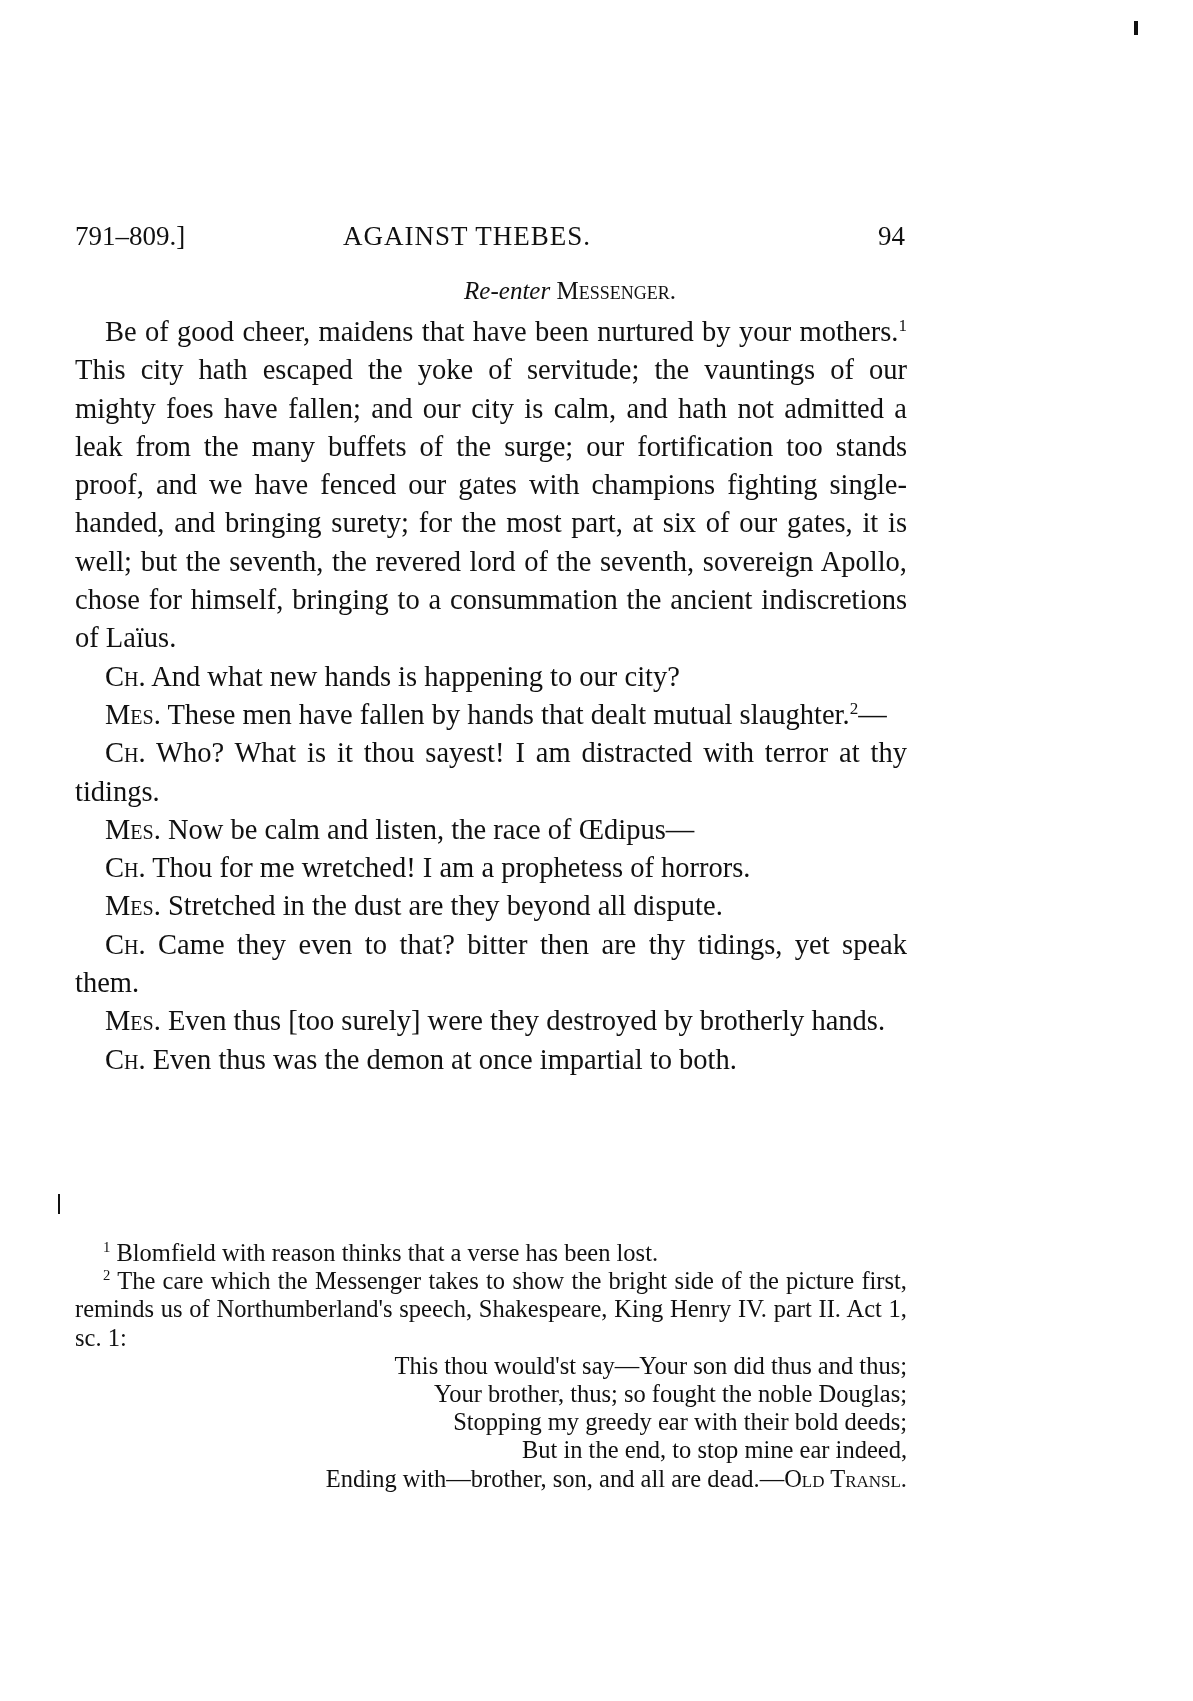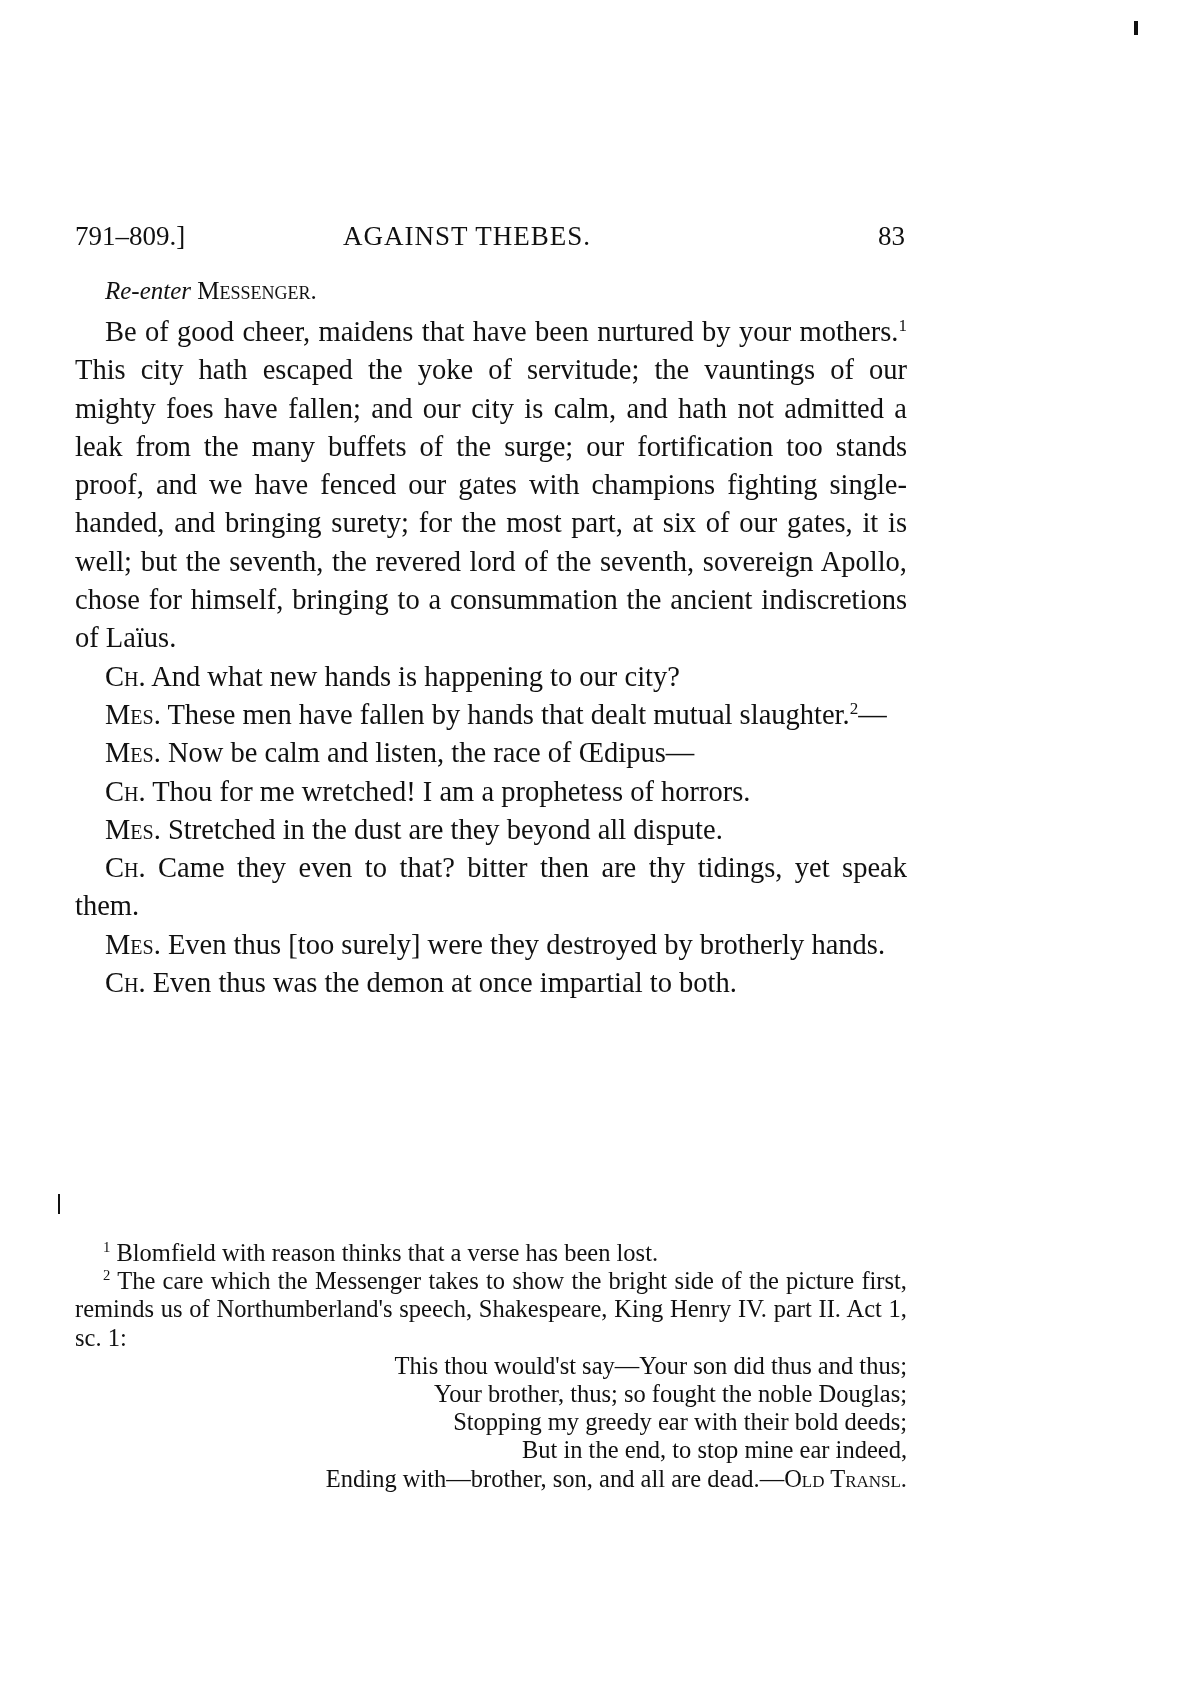--- a/index.html
+++ b/index.html
@@ -3,53 +3,54 @@
 <meta charset="utf-8">
 <style>
   html, body { margin:0; padding:0; background:#ffffff; }
   body { width:1193px; height:1701px; position:relative; overflow:hidden;
          font-family:"Liberation Serif","DejaVu Serif",serif; color:#111; }
   .page { position:absolute; left:0; top:11px; width:1193px; height:1701px; }
   .header { position:absolute; top:210px; left:75px; width:830px; height:40px; font-size:27px; }
   .header .lines { position:absolute; left:0; top:0; }
   .header .title { position:absolute; left:268px; top:0; letter-spacing:1px; }
   .header .pageno { position:absolute; right:0; top:0; }
-  .stage { position:absolute; top:266px; left:0; width:1035px; text-align:left; font-size:25px; padding-left:105px; box-sizing:border-box; }
+  .stage { position:absolute; top:266px; left:0; width:1035px; text-align:center; font-size:25px; padding-left:105px; box-sizing:border-box; }
   .stage i { font-style:italic; }
   .sc { font-variant:small-caps; }
   .body { position:absolute; top:302px; left:75px; width:832px; font-size:28.5px; line-height:38.3px; text-align:justify; }
   .body p { margin:0; text-indent:30px; }
   sup { font-size:60%; vertical-align:super; line-height:0; }
   .notes { position:absolute; top:1228px; left:75px; width:832px; font-size:24.5px; line-height:28.2px; text-align:justify; }
   .notes p { margin:0; text-indent:28px; }
   .notes .verse { text-indent:0; padding-left:28px; text-align:right; }
   .mark { position:absolute; background:#111; }
 </style>
 </head>
 <body>
 
 <div class="page">
   <div class="mark" style="left:1134px;top:10px;width:4px;height:14px;"></div>
   <div class="mark" style="left:58px;top:1183px;width:2px;height:20px;"></div>
 
   <div class="header">
     <span class="lines">791–809.]</span>
     <span class="title">AGAINST THEBES.</span>
-    <span class="pageno">83</span>
+    <span class="pageno">94</span>
   </div>
 
   <div class="stage">
     <i>Re-enter</i>
     <span class="sc">Messenger.</span>
   </div>
 
   <div class="body">
     <p><span>Be of good cheer, maidens that have been nurtured by your mothers.</span><sup>1</sup><span> This city hath escaped the yoke of servitude; the vauntings of our mighty foes have fallen; and our city is calm, and hath not admitted a leak from the many buffets of the surge; our fortification too stands proof, and we have fenced our gates with champions fighting single-handed, and bringing surety; for the most part, at six of our gates, it is well; but the seventh, the revered lord of the seventh, sovereign Apollo, chose for himself, bringing to a consummation the ancient indiscretions of Laïus.</span></p>
     <p><span class="sc">Ch.</span> <span>And what new hands is happening to our city?</span></p>
     <p><span class="sc">Mes.</span> <span>These men have fallen by hands that dealt mutual slaughter.</span><sup>2</sup><span>—</span></p>
+    <p><span class="sc">Ch.</span> <span>Who? What is it thou sayest! I am distracted with terror at thy tidings.</span></p>
     <p><span class="sc">Mes.</span> <span>Now be calm and listen, the race of Œdipus—</span></p>
     <p><span class="sc">Ch.</span> <span>Thou for me wretched! I am a prophetess of horrors.</span></p>
     <p><span class="sc">Mes.</span> <span>Stretched in the dust are they beyond all dispute.</span></p>
     <p><span class="sc">Ch.</span> <span>Came they even to that? bitter then are thy tidings, yet speak them.</span></p>
     <p><span class="sc">Mes.</span> <span>Even thus [too surely] were they destroyed by brotherly hands.</span></p>
     <p><span class="sc">Ch.</span> <span>Even thus was the demon at once impartial to both.</span></p>
   </div>
 
   <div class="notes">
     <p><sup>1</sup> <span>Blomfield with reason thinks that a verse has been lost.</span></p>

